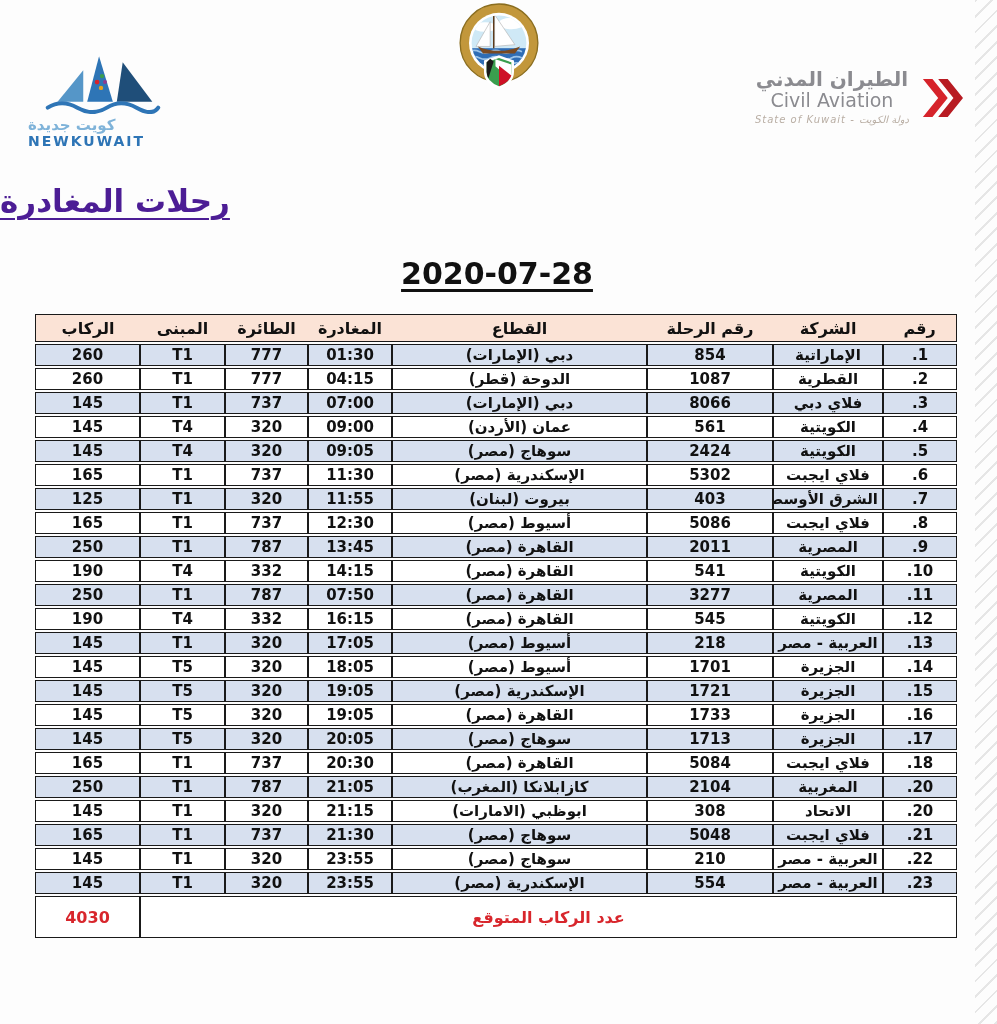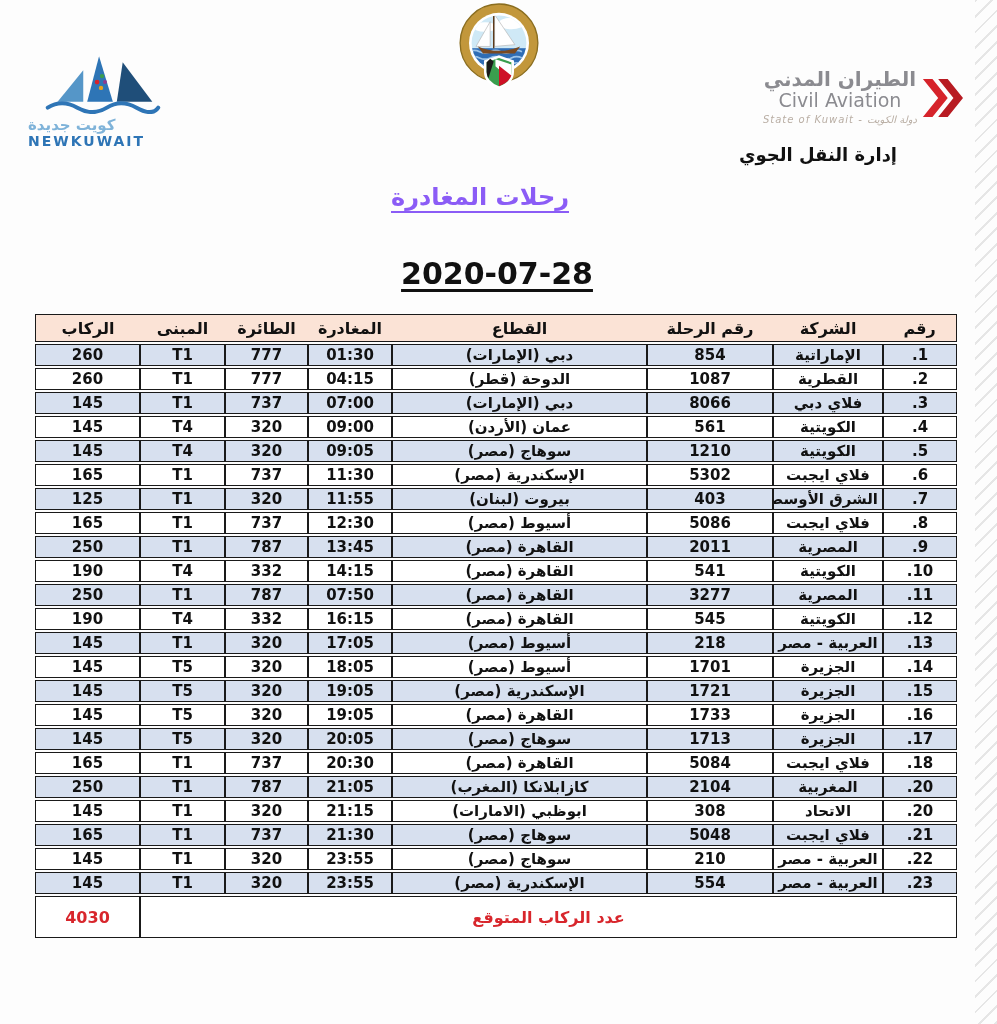--- a/index.html
+++ b/index.html
@@ -21,30 +21,30 @@
     opacity:.45;}
 
   
   .nk-logo{position:absolute;left:28px;top:52px;width:160px;text-align:left;}
   .nk-ar{color:#7fb3d9;font-size:15px;font-weight:700;line-height:1;}
   .nk-en{color:var(--brand-blue);font-size:14px;font-weight:800;letter-spacing:2px;line-height:1.2;}
 
   .emblem{position:absolute;left:0;right:0;top:2px;text-align:center;}
 
   .dgca{position:absolute;right:34px;top:68px;width:260px;}
-  .dgca-row{display:flex;justify-content:flex-end;align-items:center;gap:4px;}
+  .dgca-row{display:flex;justify-content:flex-end;align-items:center;gap:12px;}
   .dgca-text{text-align:center;}
   .dgca-ar{color:var(--text-gray);font-size:20px;font-weight:700;line-height:1.1;}
   .dgca-en{color:var(--text-gray);font-size:19px;line-height:1.15;}
   .dgca-sub{color:#b9aea4;font-size:10px;letter-spacing:1px;line-height:1.6;font-style:italic;}
   .dept{margin-top:16px;text-align:center;font-size:18px;font-weight:800;color:#111;padding-right:30px;}
 
   
-  .doc-title{position:absolute;top:183px;left:0;right:37px;text-align:center;
-    font-size:24px;font-weight:800;color:#8b5cf6;}
+  .doc-title{position:absolute;top:183px;left:0;right:37px;text-align:left;
+    font-size:31px;font-weight:800;color:#4c1d95;}
   .doc-title span{text-decoration:underline;text-decoration-thickness:2px;text-underline-offset:6px;}
   .doc-date{position:absolute;top:256px;left:0;right:37px;text-align:center;
     font-size:30px;font-weight:800;color:#111;direction:ltr;padding-left:34px;}
   .doc-date span{text-decoration:underline;text-decoration-thickness:3px;text-underline-offset:5px;}
 
   
   .tbl-wrap{position:absolute;top:312px;left:35px;width:922px;}
   table{width:100%;table-layout:fixed;direction:rtl;border-collapse:separate;border-spacing:0 2px;}
   th{background:var(--header-bg);color:#111;font-size:16px;font-weight:800;height:28px;
      border-top:1px solid var(--table-border);border-bottom:1px solid var(--table-border);
@@ -114,21 +114,20 @@
       <div class="dgca-text">
         <div class="dgca-ar">الطيران المدني</div>
         <div class="dgca-en">Civil Aviation</div>
         <div class="dgca-sub">State of Kuwait - دولة الكويت</div>
       </div>
       <svg viewBox="0 0 44 40" width="42" height="40">
         <polygon points="2,0 18,20 2,40 12,40 28,20 12,0" fill="#d6232b"></polygon>
         <polygon points="18,0 34,20 18,40 28,40 44,20 28,0" fill="#b81b22"></polygon>
       </svg>
     </div>
-    <div class="dept">إدارة النقل الجوي</div>
   </div>
 
   <div class="doc-title"><span>رحلات المغادرة</span></div>
   <div class="doc-date"><span>2020-07-28</span></div>
 
   <div class="tbl-wrap">
     <table>
       <colgroup>
         <col style="width:74px">
           <col style="width:110px">
@@ -188,21 +187,21 @@
             <td>561</td>
             <td>عمان (الأردن)</td>
             <td>09:00</td>
             <td>320</td>
             <td>T4</td>
             <td>145</td>
           </tr>
           <tr class="alt">
             <td>5.</td>
             <td>الكويتية</td>
-            <td>1210</td>
+            <td>2424</td>
             <td>سوهاج (مصر)</td>
             <td>09:05</td>
             <td>320</td>
             <td>T4</td>
             <td>145</td>
           </tr>
           <tr>
             <td>6.</td>
             <td>فلاي ايجبت</td>
             <td>5302</td>

